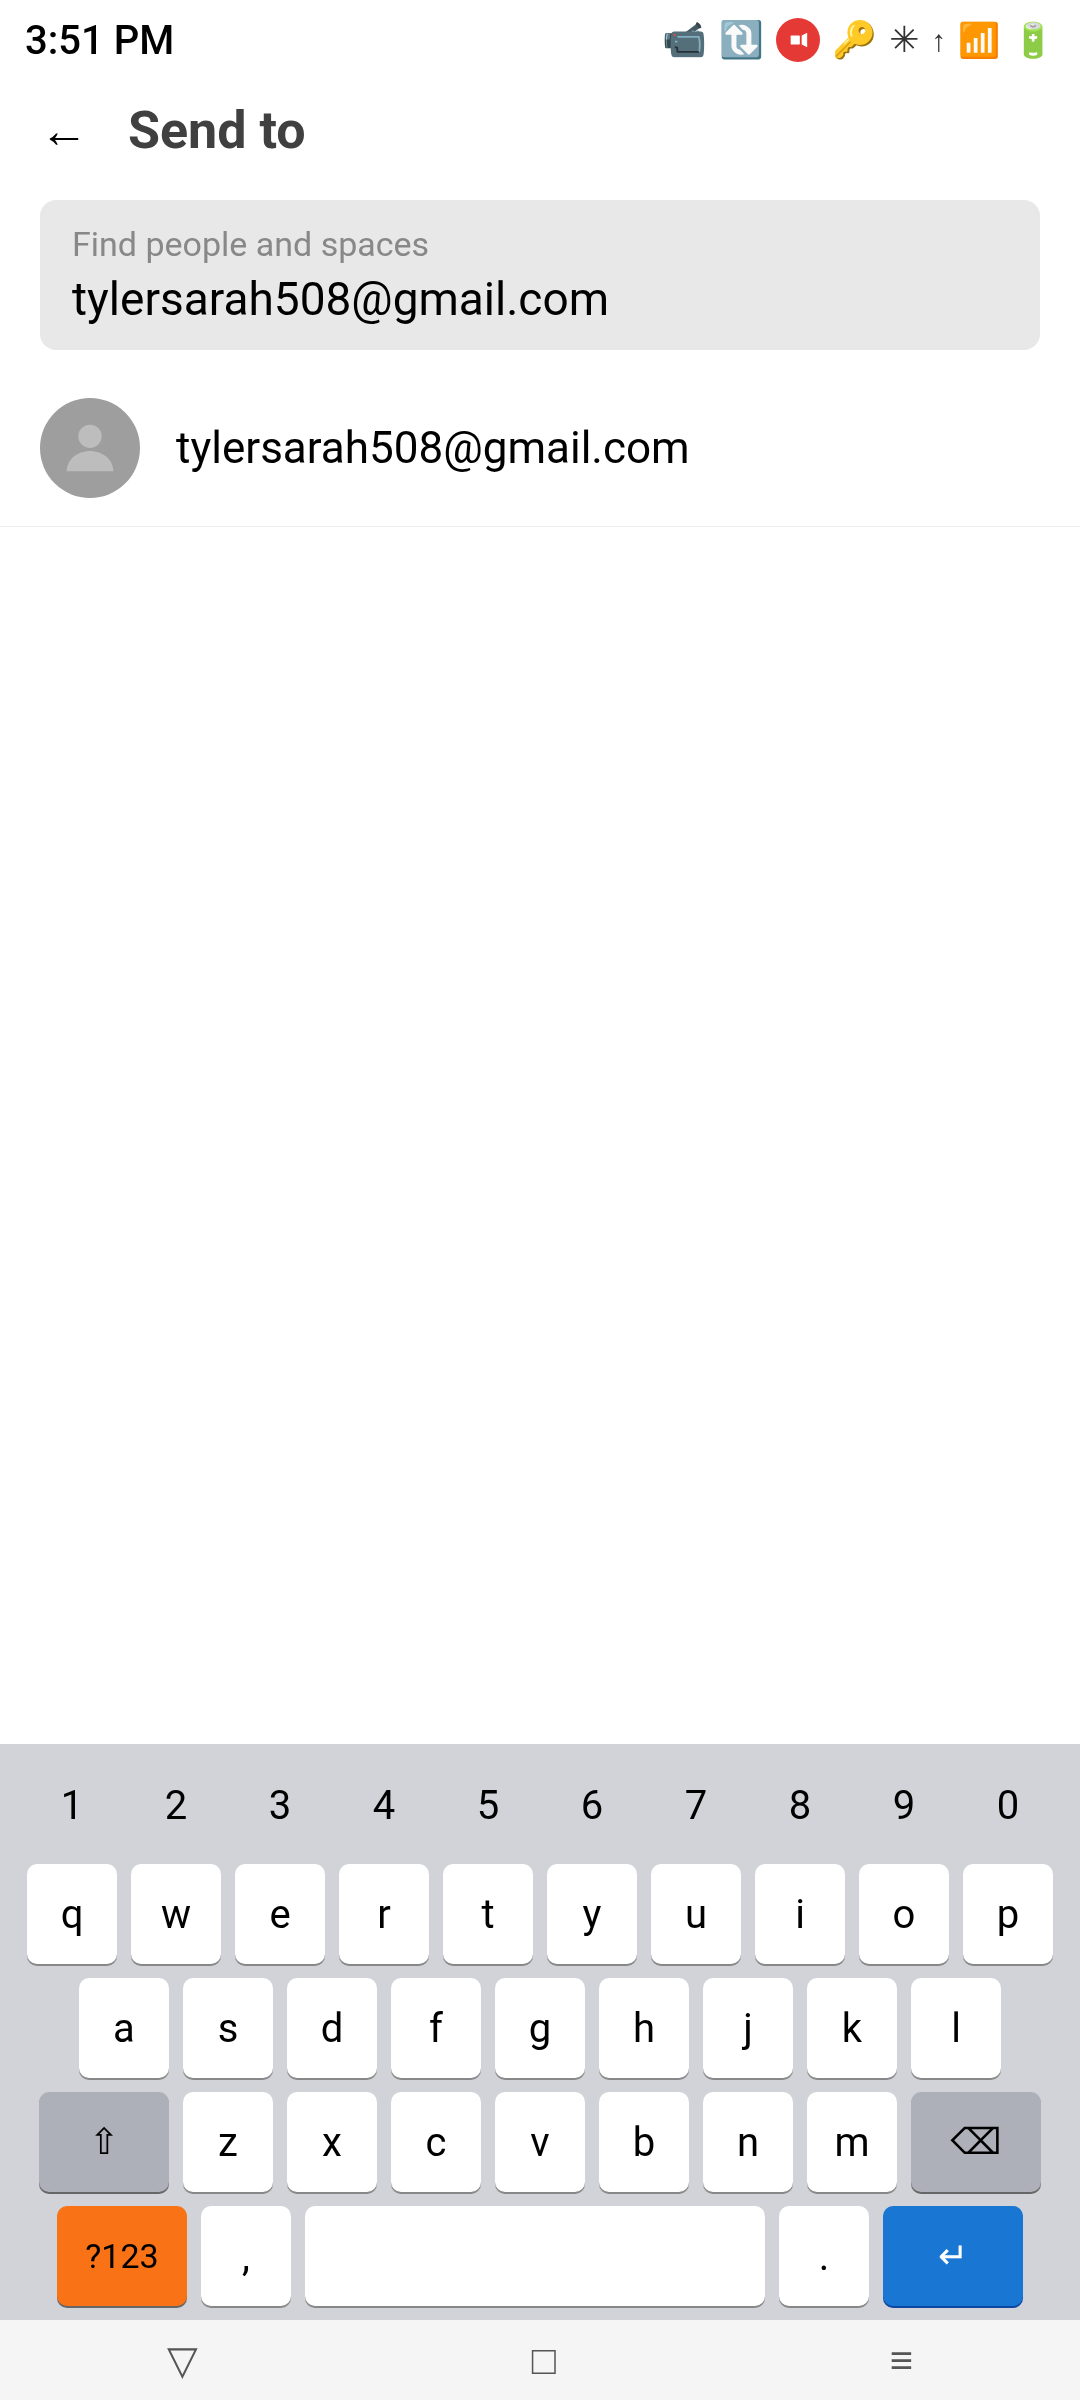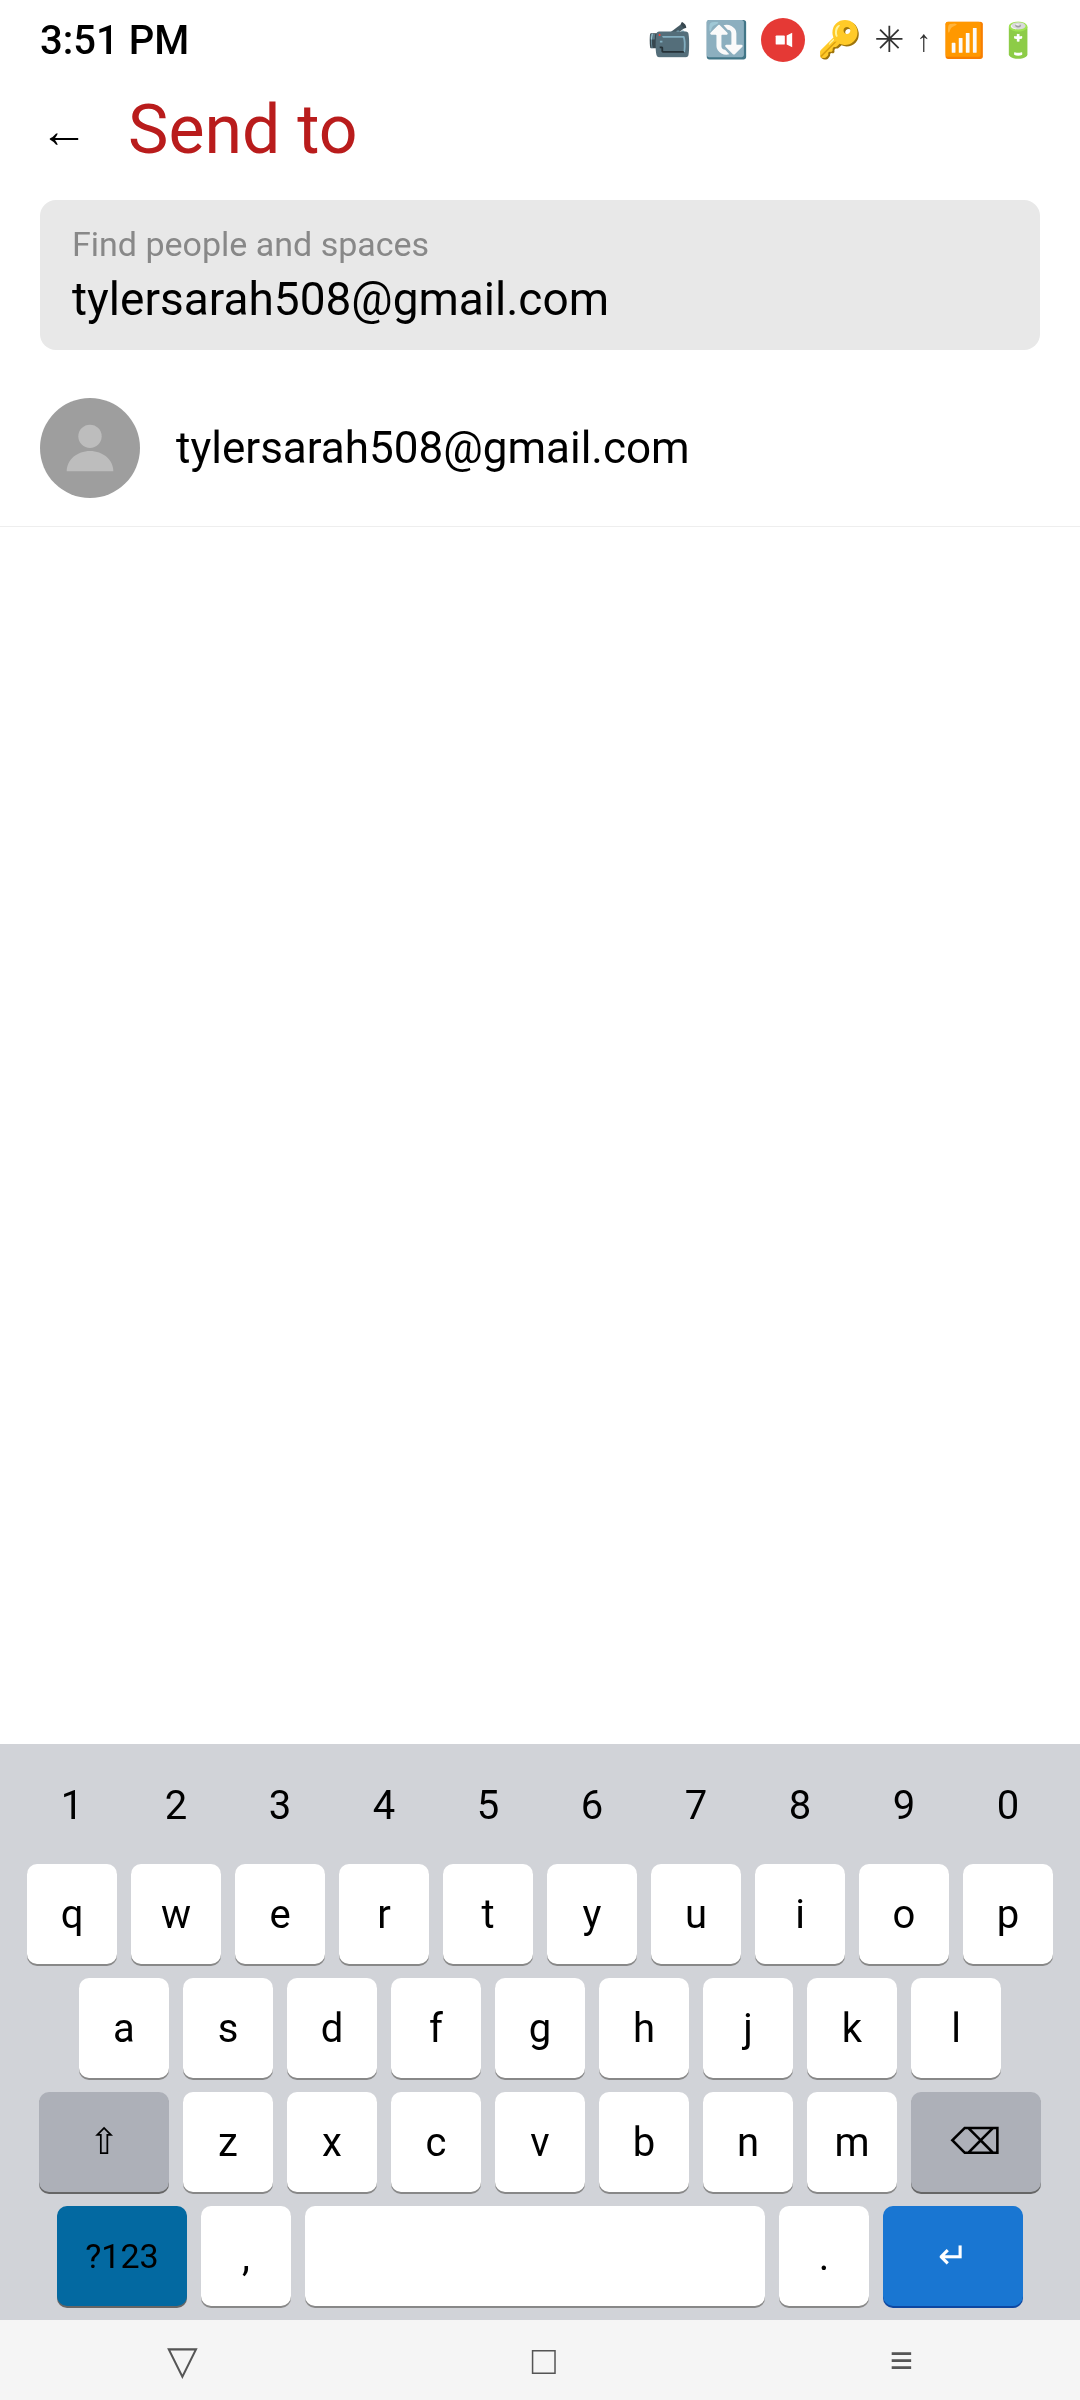--- a/index.html
+++ b/index.html
@@ -15,21 +15,21 @@
     }
 
     
     .status-bar {
       width: 100%;
       height: 80px;
       background: #ffffff;
       display: flex;
       align-items: center;
       justify-content: space-between;
-      padding: 0 40px;
+      padding: 0 25px;
     }
 
     .status-time {
       font-size: 40px;
       font-weight: 500;
       color: #000000;
     }
 
     .status-icons {
       display: flex;
@@ -65,23 +65,23 @@
       gap: 40px;
     }
 
     .back-arrow {
       font-size: 48px;
       color: #000;
       cursor: pointer;
     }
 
     .header-title {
-      font-size: 68px;
-      font-weight: 400;
-      color: #b91c1c;
+      font-size: 52px;
+      font-weight: 700;
+      color: #404040;
     }
 
     
     .search-container {
       margin: 20px 40px;
       background: #e8e8e8;
       border-radius: 16px;
       padding: 24px 32px;
     }
 
@@ -192,21 +192,21 @@
       width: 130px;
       height: 100px;
       background: #adb0b8;
       box-shadow: 0 2px 0 #666;
       font-size: 36px;
     }
 
     .key-123 {
       width: 130px;
       height: 100px;
-      background: #0369a1;
+      background: #f97316;
       box-shadow: 0 2px 0 #666;
       font-size: 34px;
     }
 
     .key-comma {
       width: 90px;
       height: 100px;
     }
 
     .key-space {

